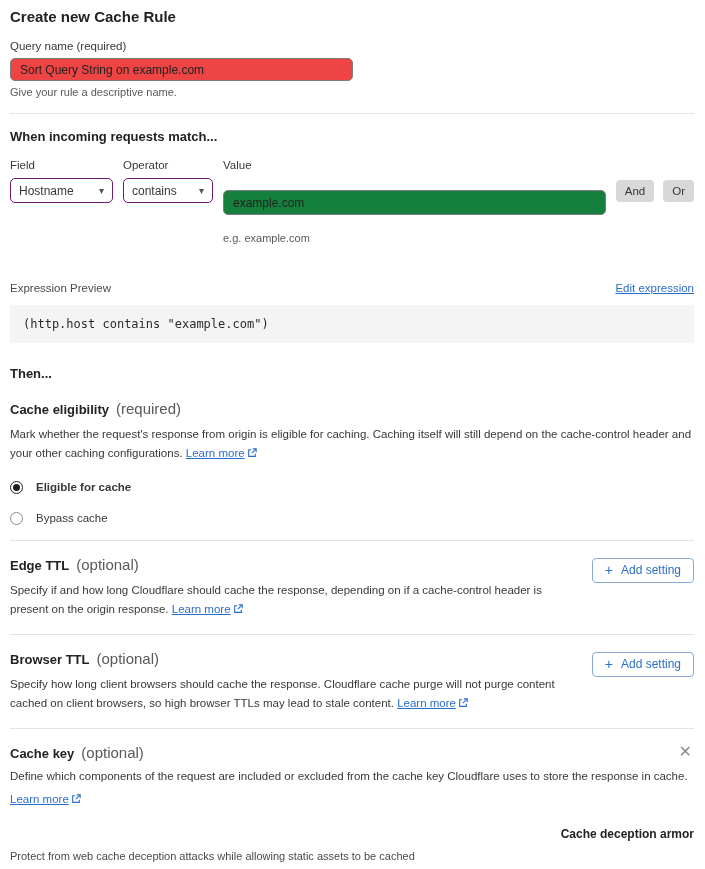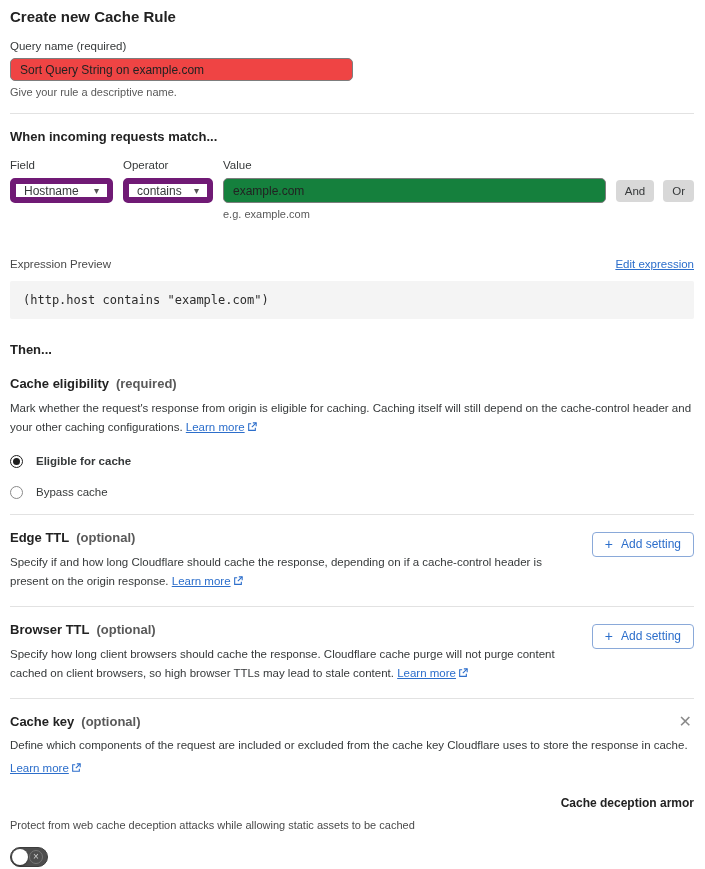--- a/index.html
+++ b/index.html
@@ -15,43 +15,43 @@
   .helper { font-size:11px; color:#595959; margin:5px 0 0; }
 
   hr.divider { border:none; border-top:1px solid #e2e2e2; margin:15px 0; }
 
   .section-heading { font-size:13px; font-weight:bold; margin:0 0 15px; color:#222; }
 
   .match-row { display:flex; gap:10px; }
   .mcol { display:flex; flex-direction:column; }
   .mcol .field-label { margin-bottom:7px; }
   .select { display:flex; align-items:center; justify-content:space-between; height:25px;
-            border:6px solid #701a75; border-radius:5px; padding:0 8px; background:#fff; cursor:pointer; }
+            border:1px solid #701a75; border-radius:5px; padding:0 8px; background:#fff; cursor:pointer; }
   .field-select { width:103px; }
   .operator-select { width:90px; }
   .caret { color:#555; font-size:10px; margin-left:6px; }
-  .value-col { flex:1; }
+  .value-col { flex:1;gap:12px; }
   .value-input { height:25px; width:100%; background:#15803d; }
   .bool-col { display:flex; gap:9px; padding-top:21px; }
   .gray-btn { height:22px; padding:0 9px; background:#d8d8d8; border:none; border-radius:4px;
               font-family:"Liberation Sans",sans-serif; font-size:11.5px; color:#36393a; cursor:pointer; }
 
   .expression-row { display:flex; justify-content:space-between; align-items:flex-end; margin:26px 0 11px; }
   .muted-label { font-size:11.5px; color:#4a4a4a; }
   .link { color:#2c6ecb; text-decoration:underline; cursor:pointer; font-size:inherit;margin-top:12px; }
   .expression-row .link { font-size:11.5px; }
   .ext-icon { vertical-align:-1px; margin-left:2px; }
   .code-box { background:#f4f4f4; padding:12px 13px; font-family:"DejaVu Sans Mono",monospace;
               font-size:12px; color:#2b2b2b; border-radius:2px; }
 
   .then-heading { font-size:13px; font-weight:bold; margin:23px 0 19px; color:#222; }
 
   .block-title-row { display:flex; align-items:baseline; gap:7px; }
   .block-title { font-size:13px; font-weight:bold; color:#222; }
-  .req { font-size:13px; color:#595959;font-weight:bold; }
+  .req { font-size:15px; color:#595959; }
   .desc { font-size:11.5px; color:#36393a; line-height:1.65; margin:8px 0 0; }
 
   .radio-row { display:flex; align-items:center; gap:13px; margin-top:18px; cursor:pointer; }
   .radio { width:13px; height:13px; border:1.5px solid #8a8a8a; border-radius:50%; position:relative; background:#fff; flex:0 0 auto; }
   .radio-label { font-size:11.5px; }
   .radio-row.checked .radio { border-color:#1f1f1f; }
   .radio-row.checked .radio::after { content:""; position:absolute; inset:2px; background:#1f1f1f; border-radius:50%; }
   .radio-row.checked .radio-label { font-weight:bold; }
 
   .setting-row { display:flex; justify-content:space-between; align-items:flex-start; }

